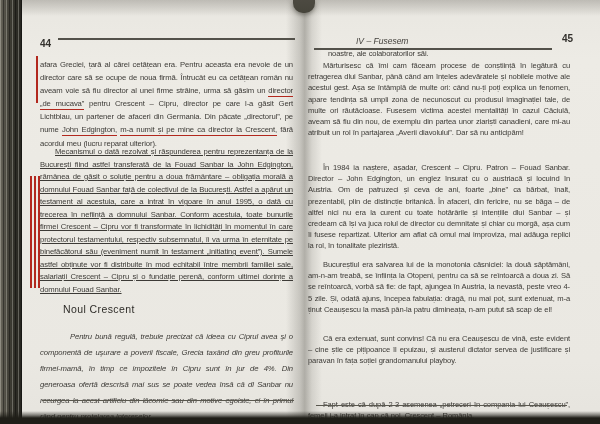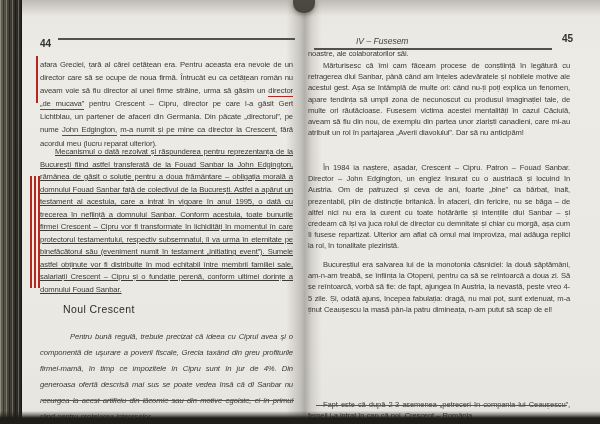--- a/index.html
+++ b/index.html
@@ -98,23 +98,24 @@
 
     <div class="margin-line-single"></div>
     <div class="margin-line-triple"></div>
   </div>
 
   <div class="page" id="page-right">
     <div class="running" style="left:56px;top:36px;">IV – Fusesem</div>
     <div class="hrule" style="left:14px;top:48px;width:238px;"></div>
     <div class="pageno" style="left:262px;top:33px;">45</div>
 
-    <div class="para lh-r" style="top:48px;">noastre, ale colaboratorilor săi.</div>
+    <div class="para lh-r" style="top:48px;margin-left:20px;">noastre, ale colaboratorilor săi.</div>
     <div class="para lh-r ind" style="top:60px;">Mărturisesc că îmi cam făceam procese de conștiință în legătură cu retragerea dlui Sanbar, până când am înțeles adevăratele și nobilele motive ale acestui gest. Așa se întâmplă de multe ori: când nu-ți poți explica un fenomen, apare tendința să umpli zona de necunoscut cu produsul imaginației tale, de multe ori răutăcioase. Fusesem victima acestei mentalități în cazul Căciulă, aveam să fiu din nou, de exemplu din partea unor ziariști canadieni, care mi-au atribuit un rol în partajarea „Averii diavolului”. Dar să nu anticipăm!</div>
     <div class="para lh-r ind" style="top:162px;">În 1984 ia naștere, așadar, Crescent – Cipru. Patron – Fouad Sanbar. Director – John Edgington, un englez însurat cu o austriacă și locuind în Austria. Om de patruzeci și ceva de ani, foarte „bine” ca bărbat, înalt, prezentabil, plin de distincție britanică. În afaceri, din fericire, nu se băga – de altfel nici nu era la curent cu toate hotărârile și intențiile dlui Sanbar – și credeam că își va juca rolul de director cu demnitate și chiar cu morgă, așa cum îi fusese repartizat. Ulterior am aflat că omul mai improviza, mai adăuga replici la rol, în tonalitate pleziristă.</div>
     <div class="para lh-r ind" style="top:259px;">Bucureștiul era salvarea lui de la monotonia căsniciei: la două săptămâni, am-n-am treabă, se înființa la Otopeni, pentru ca să se reîntoarcă a doua zi. Să se reîntoarcă, vorbă să fie: de fapt, ajungea în Austria, la nevastă, peste vreo 4-5 zile. Și, odată ajuns, începea fabulația: dragă, nu mai pot, sunt extenuat, m-a ținut Ceaușescu la masă pân-la patru dimineața, n-am putut să scap de el!</div>
+    <div class="para lh-r ind" style="top:333px;">Că era extenuat, sunt convins! Că nu era Ceaușescu de vină, este evident – cine știe ce pițipoance îl epuizau, și austerul dictator servea de justificare și paravan în fața soției grandomanului playboy.</div>
     <div class="para lh-r ind" style="top:374px;margin-top:25px;">Fapt este că după 2-3 asemenea „petreceri în compania lui Ceaușescu”, femeii i-a intrat în cap că noi, Crescent – România,</div>
 
     <div class="frule" style="left:16px;top:405px;width:251px;"></div>
   </div>
 
   <div class="bottom-edge"></div>
 </div>
 
 </body></html>

